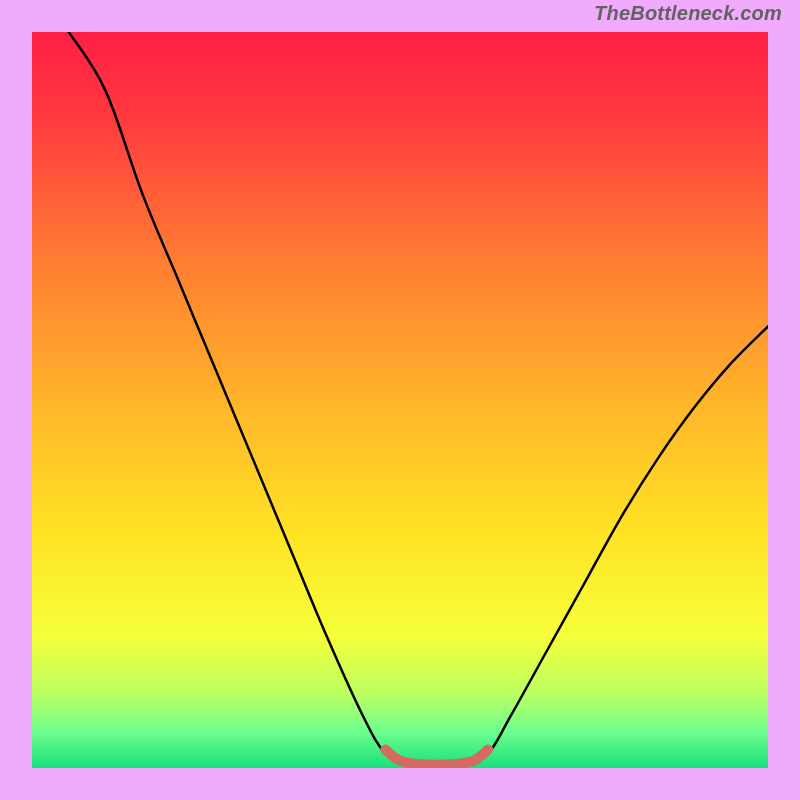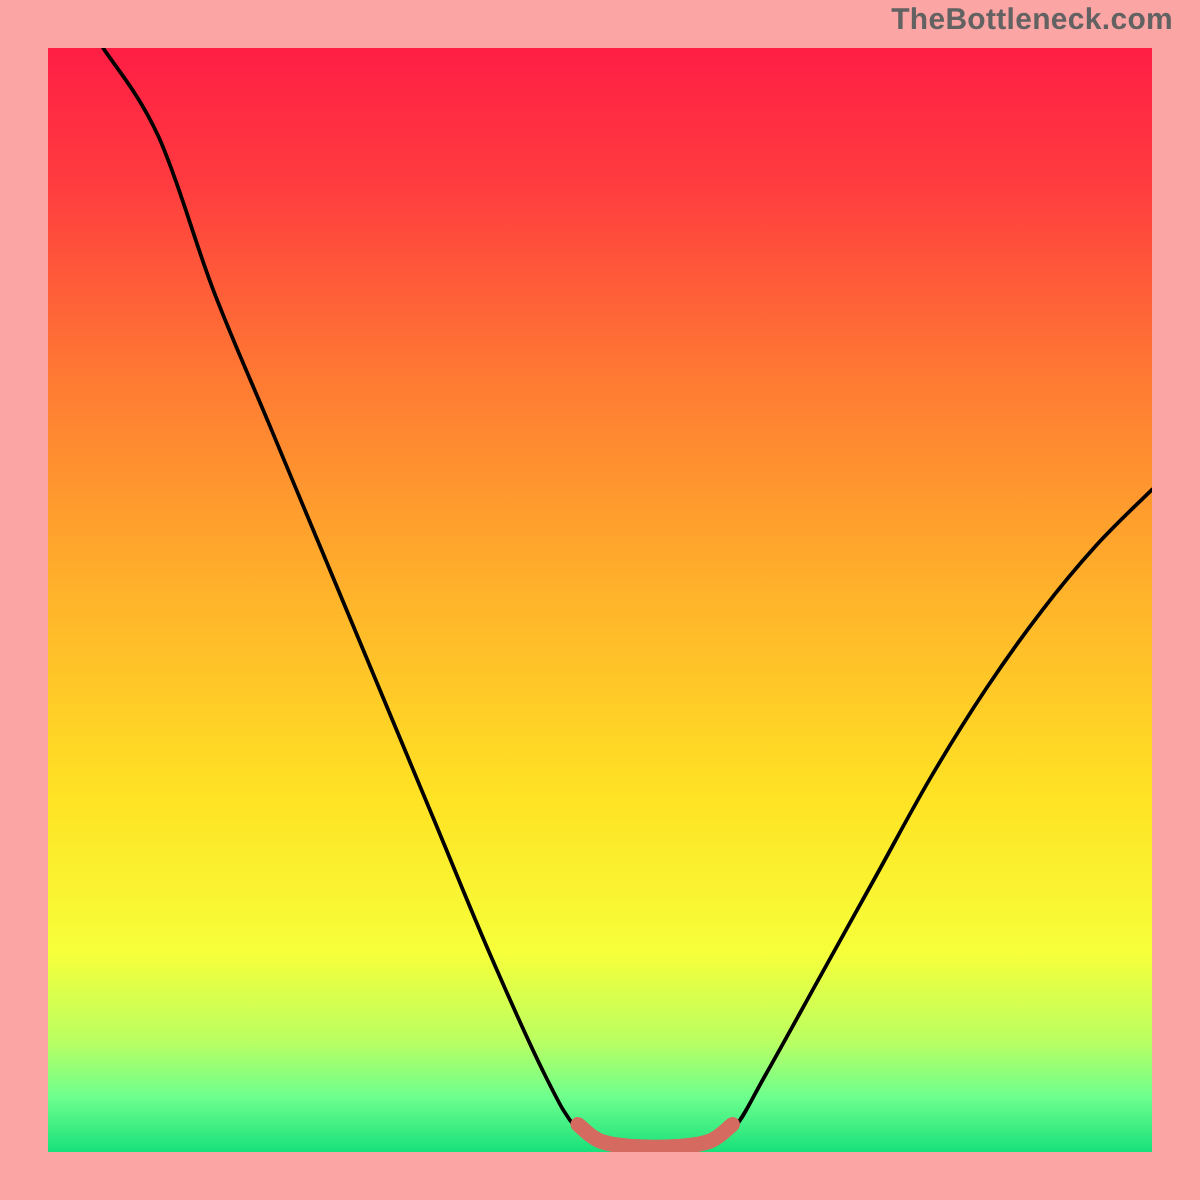--- a/index.html
+++ b/index.html
@@ -8,21 +8,22 @@
     width: 800px;
     height: 800px;
     background: #000;
     overflow: hidden;
     font-family: Arial, Helvetica, sans-serif;
   }
   .frame {
     position: relative;
     width: 800px;
     height: 800px;
-    background: #fca5a5;
+    background: #f0abfc;
+    font-style: italic;
   }
   .watermark {
     position: absolute;
     top: 2px;
     right: 18px;
     color: #626262;
     font-size: 20px;
     font-weight: 600;
     letter-spacing: 0.2px;
     z-index: 10;

